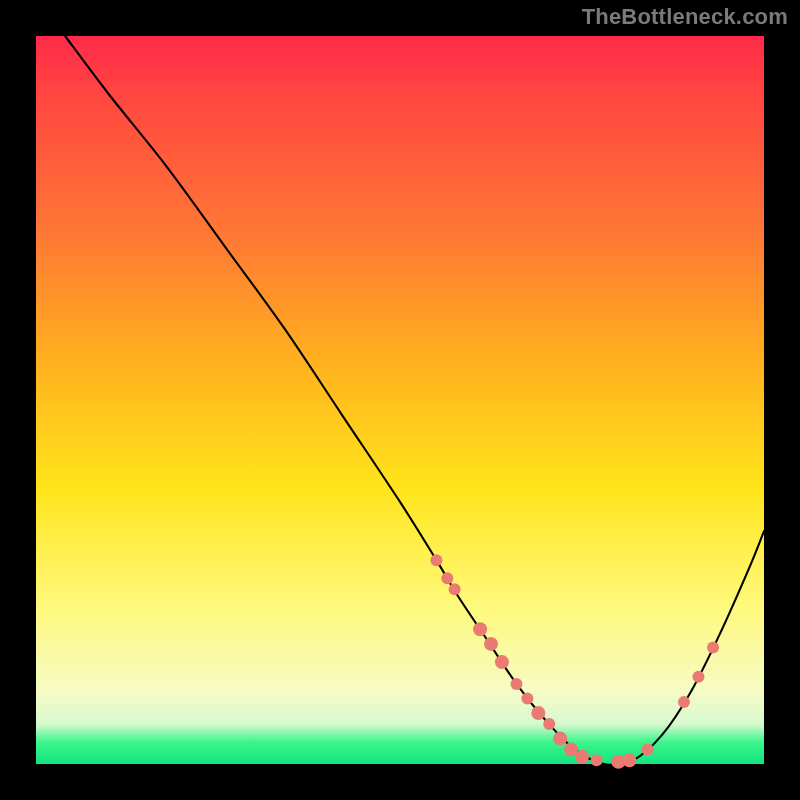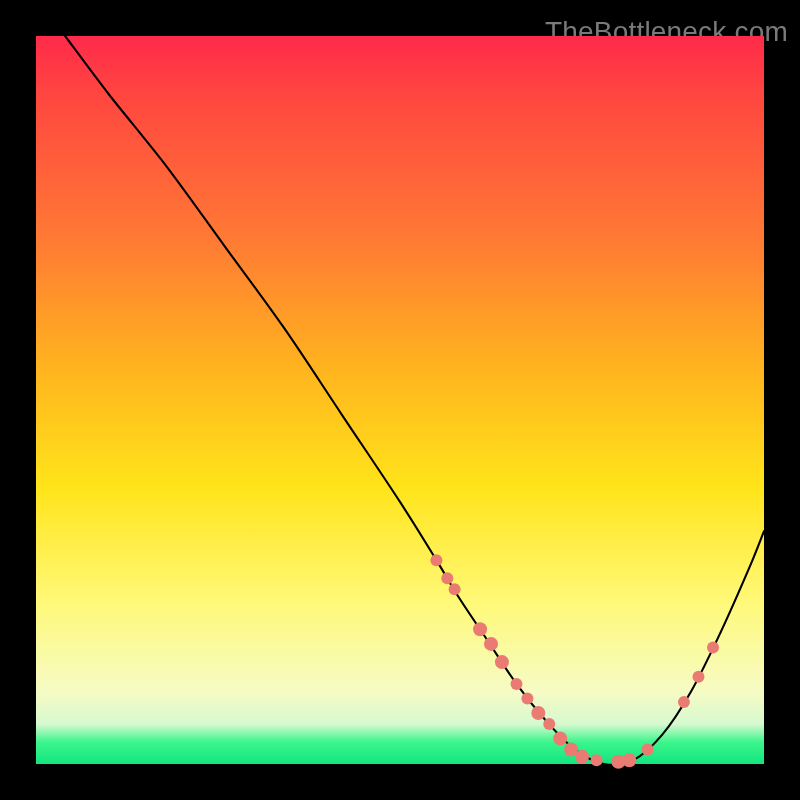--- a/index.html
+++ b/index.html
@@ -6,24 +6,24 @@
     margin: 0;
     padding: 0;
     width: 800px;
     height: 800px;
     background: #000000;
     font-family: Arial, Helvetica, sans-serif;
     overflow: hidden;
   }
   .attribution {
     position: absolute;
-    top: 16px;
+    top: 4px;
     right: 12px;
-    font-size: 28px;
-    font-weight: 400;
+    font-size: 22px;
+    font-weight: 700;
     color: #7a7a7a;
     letter-spacing: 0.2px;
   }
   .plot-area {
     position: absolute;
     left: 36px;
     top: 36px;
     width: 728px;
     height: 728px;
     

